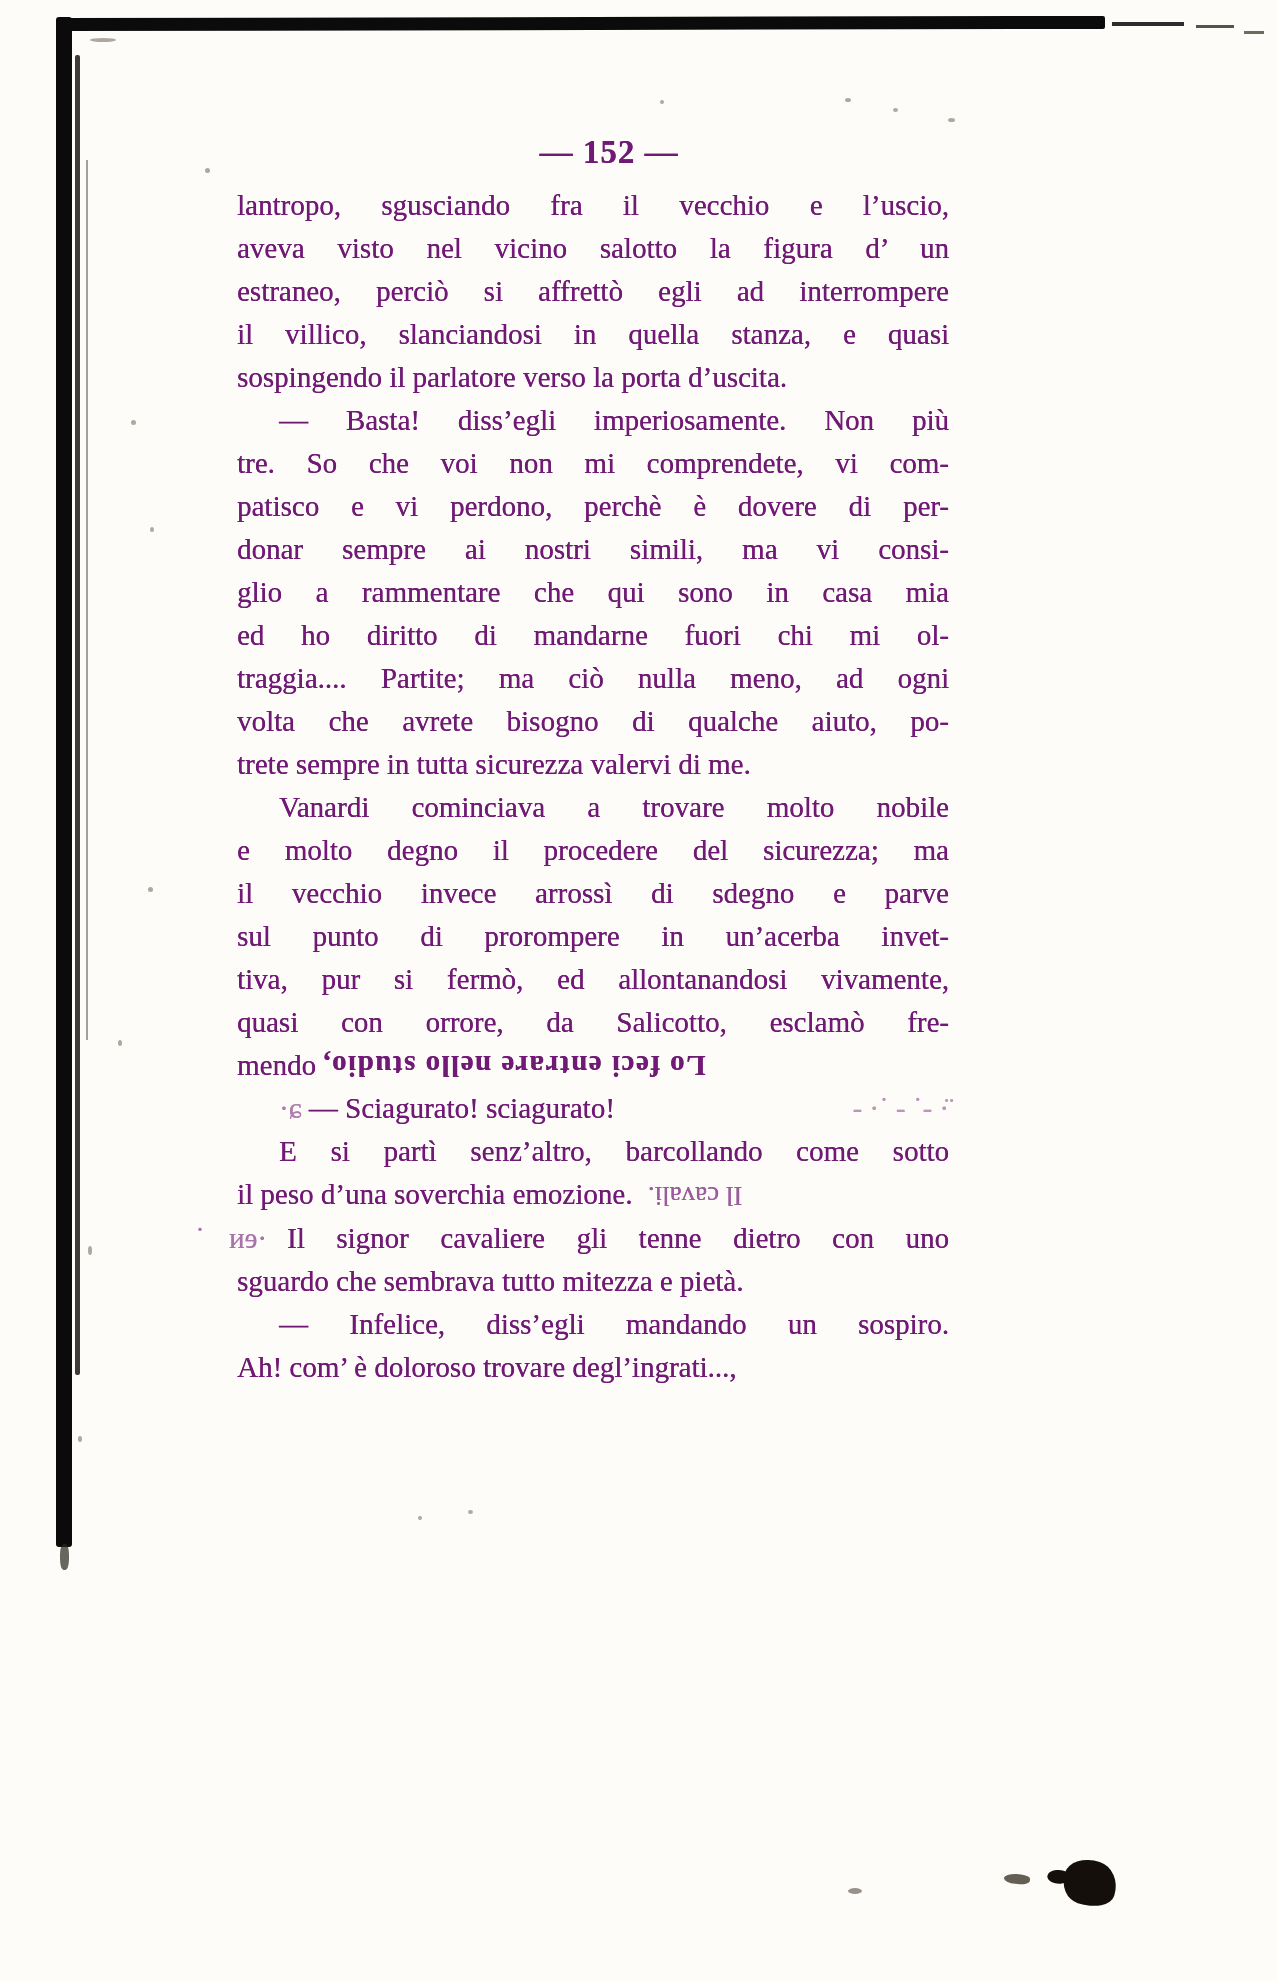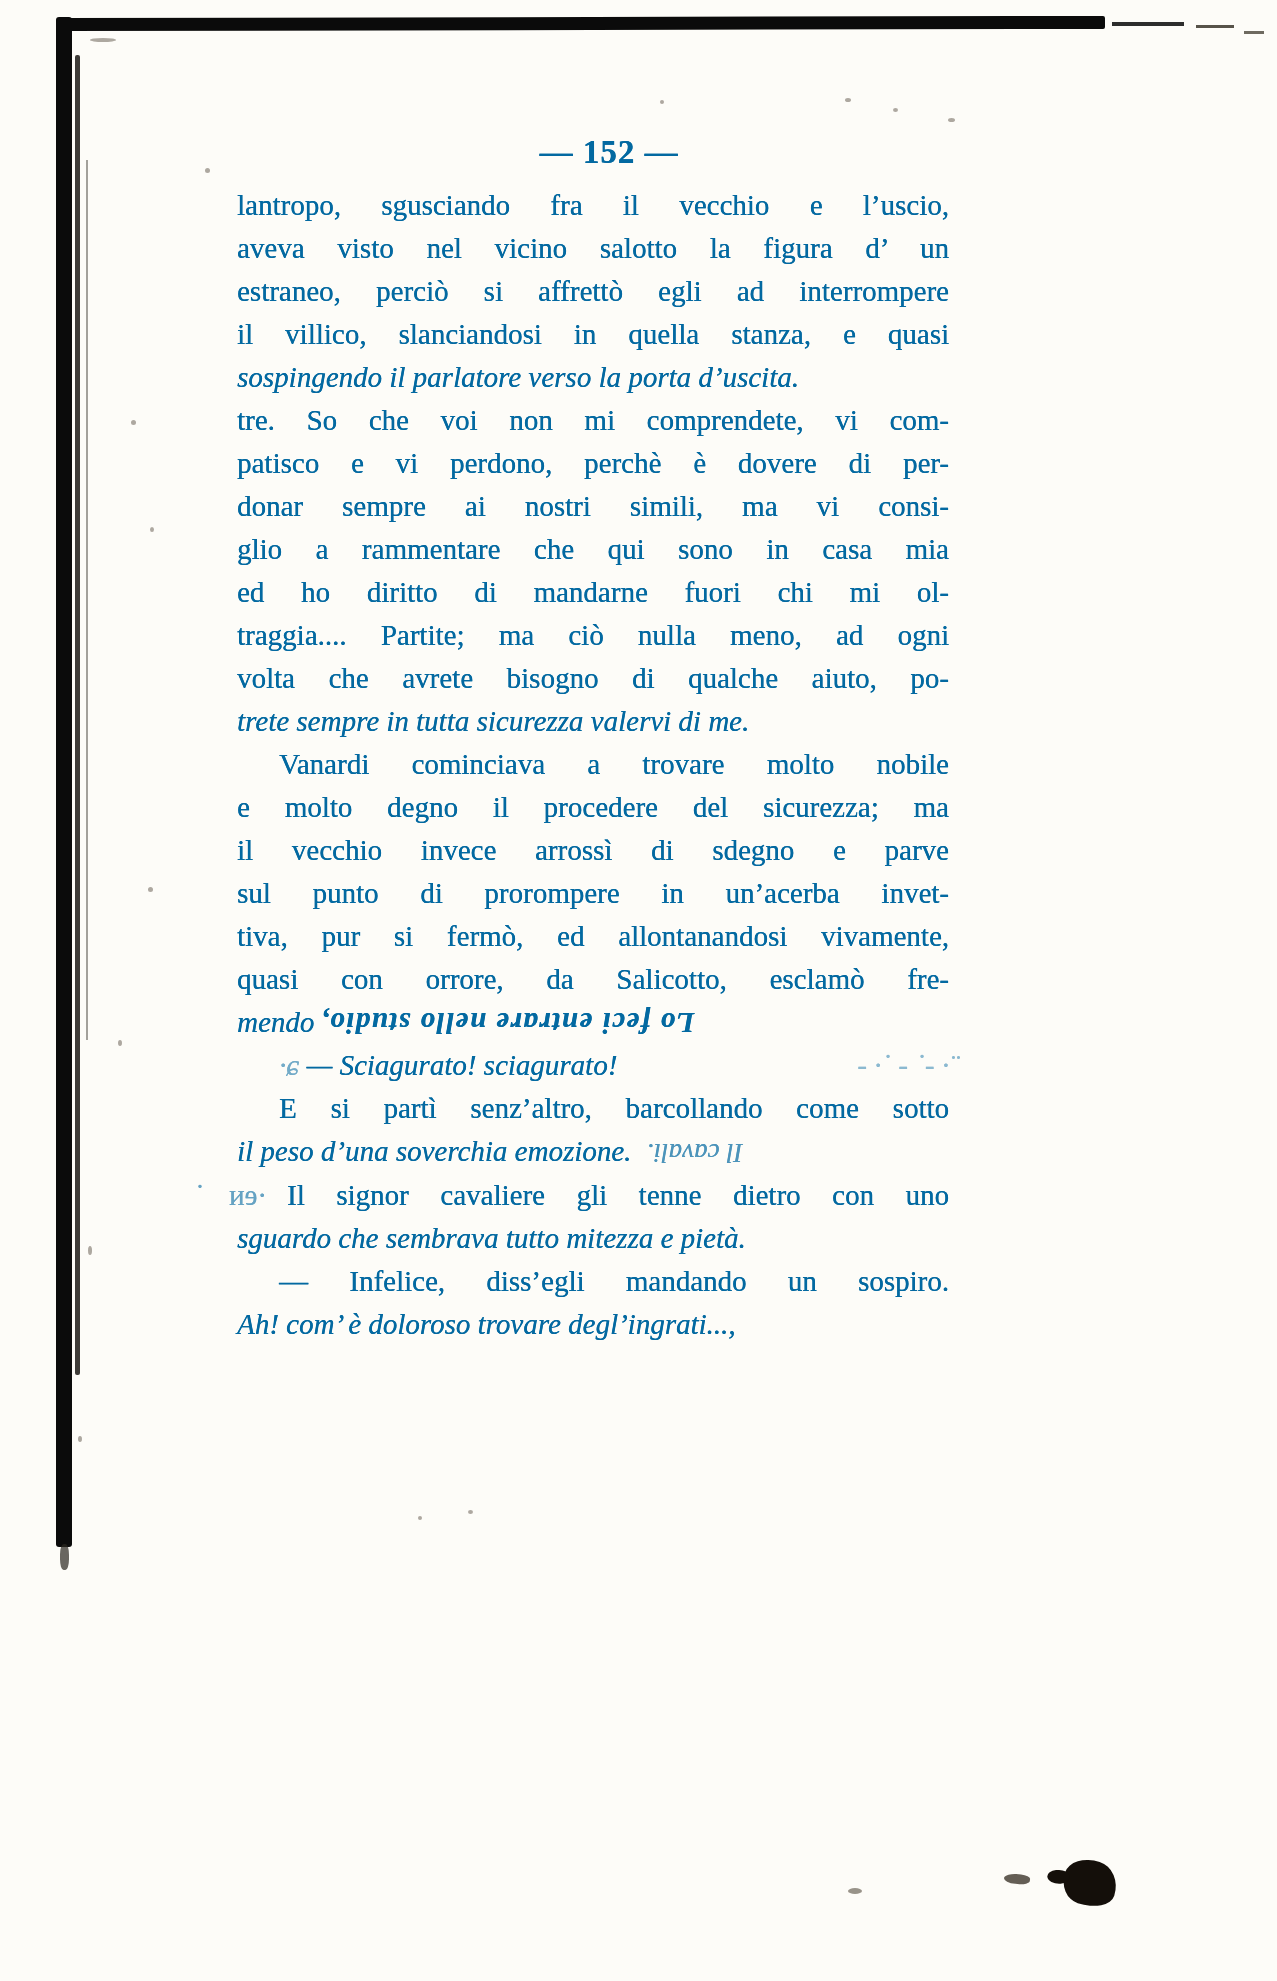--- a/index.html
+++ b/index.html
@@ -1,21 +1,21 @@
 <!DOCTYPE html>
 <html><head>
 <meta charset="utf-8">
 <style>
   * { margin:0; padding:0; box-sizing:border-box; }
   html,body { background:#e9e7e2; }
   .page {
     position:relative; width:1277px; height:1981px;
     background:#fdfcf8; overflow:hidden;
     font-family:"Liberation Serif","DejaVu Serif",serif;
-    color:#0369a1;
+    color:#701a75;
   }
   
   .edge-top   { position:absolute; left:57px;  top:17px;  width:1048px; height:13px; background:#0b0b0b; border-radius:2px; transform:rotate(-0.12deg); }
   .edge-top-d1{ position:absolute; left:1112px; top:22px; width:72px;  height:4px;  background:#2d2d2d; }
   .edge-top-d2{ position:absolute; left:1196px; top:25px; width:38px;  height:3px;  background:#575349; }
   .edge-top-d3{ position:absolute; left:1244px; top:31px; width:20px;  height:3px;  background:#6e6a60; }
   .edge-left  { position:absolute; left:56px;  top:17px;  width:16px;  height:1530px; background:#0b0b0b; border-radius:3px; }
   .edge-left2 { position:absolute; left:75px;  top:55px;  width:5px;   height:1320px; background:#1d1a16; opacity:.85; border-radius:2px; }
   .edge-left3 { position:absolute; left:86px;  top:160px; width:2px;   height:880px;  background:#4a453d; opacity:.5; }
   .edge-left-tail { position:absolute; left:60px; top:1544px; width:9px; height:26px; background:#2a261f; opacity:.7; border-radius:40%; }
@@ -25,21 +25,21 @@
     text-align:center; font-size:33px; font-weight:bold; letter-spacing:1px;
     text-shadow:0.3px 0 0 currentColor;
   }
 
   .text-block {
     position:absolute; left:237px; top:184px; width:712px;
     font-size:29px; line-height:43px;
     text-shadow:0.25px 0 0 currentColor;
   }
   .line { text-align:justify; text-align-last:justify; }
-  .line.last { text-align-last:left;font-style:italic; }
+  .line.last { text-align-last:left; }
   .line.indent { text-indent:42px; }
 
   .seg-n {}
   .seg-flip  { display:inline-block; transform:rotate(180deg); font-weight:bold; letter-spacing:1.5px; filter:blur(0.4px); margin-left:6px; }
   .seg-flipf { display:inline-block; transform:rotate(180deg); opacity:.7; filter:blur(0.5px); margin-left:16px; font-size:27px; }
   .seg-faint { opacity:.55; filter:blur(0.4px); }
   .seg-faintl{ opacity:.6;  filter:blur(0.4px); margin-left:-42px; margin-right:20px; }
   .seg-faintr{ float:right; opacity:.45; filter:blur(0.5px); }
 
   .speck { position:absolute; background:#6b6257; border-radius:50%; opacity:.55; }
@@ -77,20 +77,21 @@
   <div class="edge-left-tail"></div>
 
   <div class="page-number">— 152 —</div>
 
   <div class="text-block">
       <div class="line"><span class="seg-n">lantropo, sgusciando fra il vecchio e l’uscio,</span></div>
       <div class="line"><span class="seg-n">aveva visto nel vicino salotto la figura d’ un</span></div>
       <div class="line"><span class="seg-n">estraneo, perciò si affrettò egli ad interrompere</span></div>
       <div class="line"><span class="seg-n">il villico, slanciandosi in quella stanza, e quasi</span></div>
       <div class="line last"><span class="seg-n">sospingendo il parlatore verso la porta d’uscita.</span></div>
+      <div class="line indent"><span class="seg-n">— Basta! diss’egli imperiosamente. Non più</span></div>
       <div class="line"><span class="seg-n">tre. So che voi non mi comprendete, vi com-</span></div>
       <div class="line"><span class="seg-n">patisco e vi perdono, perchè è dovere di per-</span></div>
       <div class="line"><span class="seg-n">donar sempre ai nostri simili, ma vi consi-</span></div>
       <div class="line"><span class="seg-n">glio a rammentare che qui sono in casa mia</span></div>
       <div class="line"><span class="seg-n">ed ho diritto di mandarne fuori chi mi ol-</span></div>
       <div class="line"><span class="seg-n">traggia.... Partite; ma ciò nulla meno, ad ogni</span></div>
       <div class="line"><span class="seg-n">volta che avrete bisogno di qualche aiuto, po-</span></div>
       <div class="line last"><span class="seg-n">trete sempre in tutta sicurezza valervi di me.</span></div>
       <div class="line indent"><span class="seg-n">Vanardi cominciava a trovare molto nobile</span></div>
       <div class="line"><span class="seg-n">e molto degno il procedere del sicurezza; ma</span></div>

